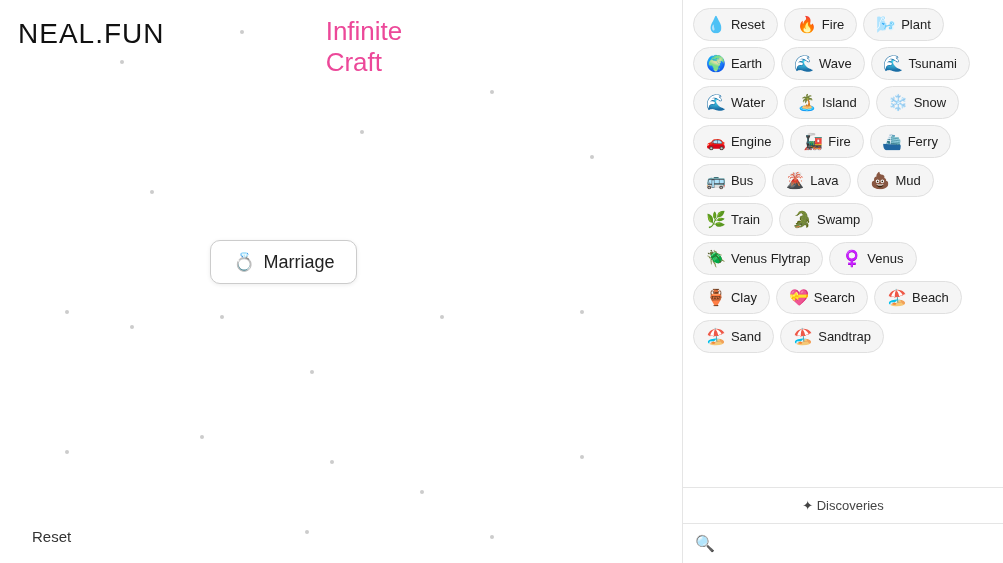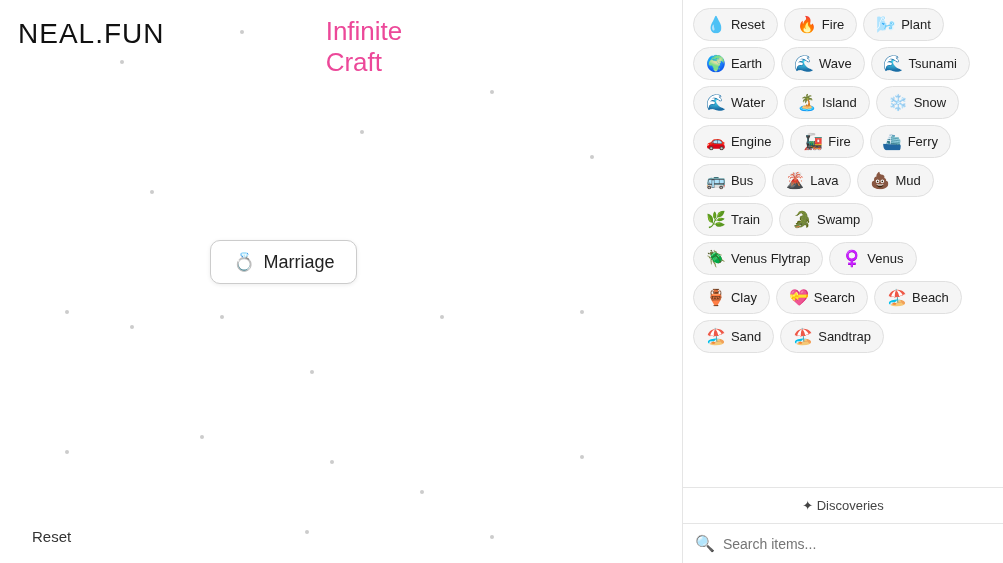--- a/index.html
+++ b/index.html
@@ -316,16 +316,15 @@
     </div>
 
   <div id="bottom-bar">
     <div id="tab-row">
       <button class="tab-btn">
         <span>✦ Discoveries</span>
       </button>
     </div>
     <div id="search-bar">
       <span id="search-icon-wrap">🔍</span>
-      <input id="search-input" type="text" placeholder="Search items..." style="">
     </div>
   </div>
 </div>
 
 </body></html>

